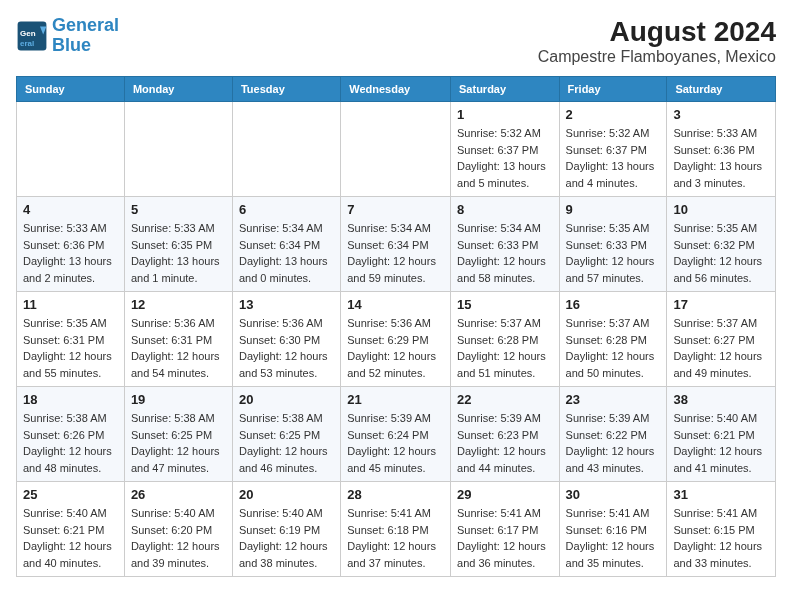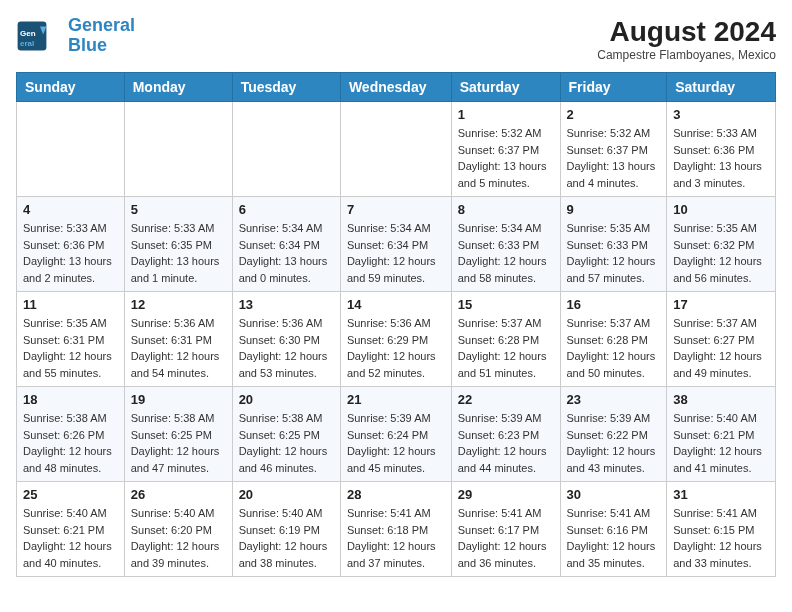--- a/index.html
+++ b/index.html
@@ -12,21 +12,21 @@
     }
     .header-section {
       display: flex;
       justify-content: space-between;
       align-items: flex-start;
       margin-bottom: 10px;
     }
     .logo {
       display: flex;
       align-items: center;
-      gap: 20px;
+      gap: 4px;
     }
     .logo-text {
       font-size: 18px;
       font-weight: bold;
       color: #1a5276;
       line-height: 1.1;
     }
     .logo-text span {
       color: #2e86c1;
     }
@@ -36,34 +36,34 @@
     }
     .title-block {
       text-align: right;
     }
     .calendar-title {
       font-size: 28px;
       font-weight: bold;
       color: #222;
     }
     .calendar-subtitle {
-      font-size: 12px;
+      font-size: 16px;
       color: #444;
     }
     table {
       width: 100%;
       border-collapse: collapse;
       font-size: 11px;
     }
     thead tr th {
       background-color: #2e86c1;
       color: #fff;
       text-align: left;
       padding: 6px 8px;
-      font-size: 14px;
+      font-size: 11px;
       font-weight: bold;
       border: 1px solid #2471a3;
     }
     tbody tr {
       vertical-align: top;
     }
     tbody tr td {
       border: 1px solid #ccc;
       padding: 5px 6px;
       width: 113px;

